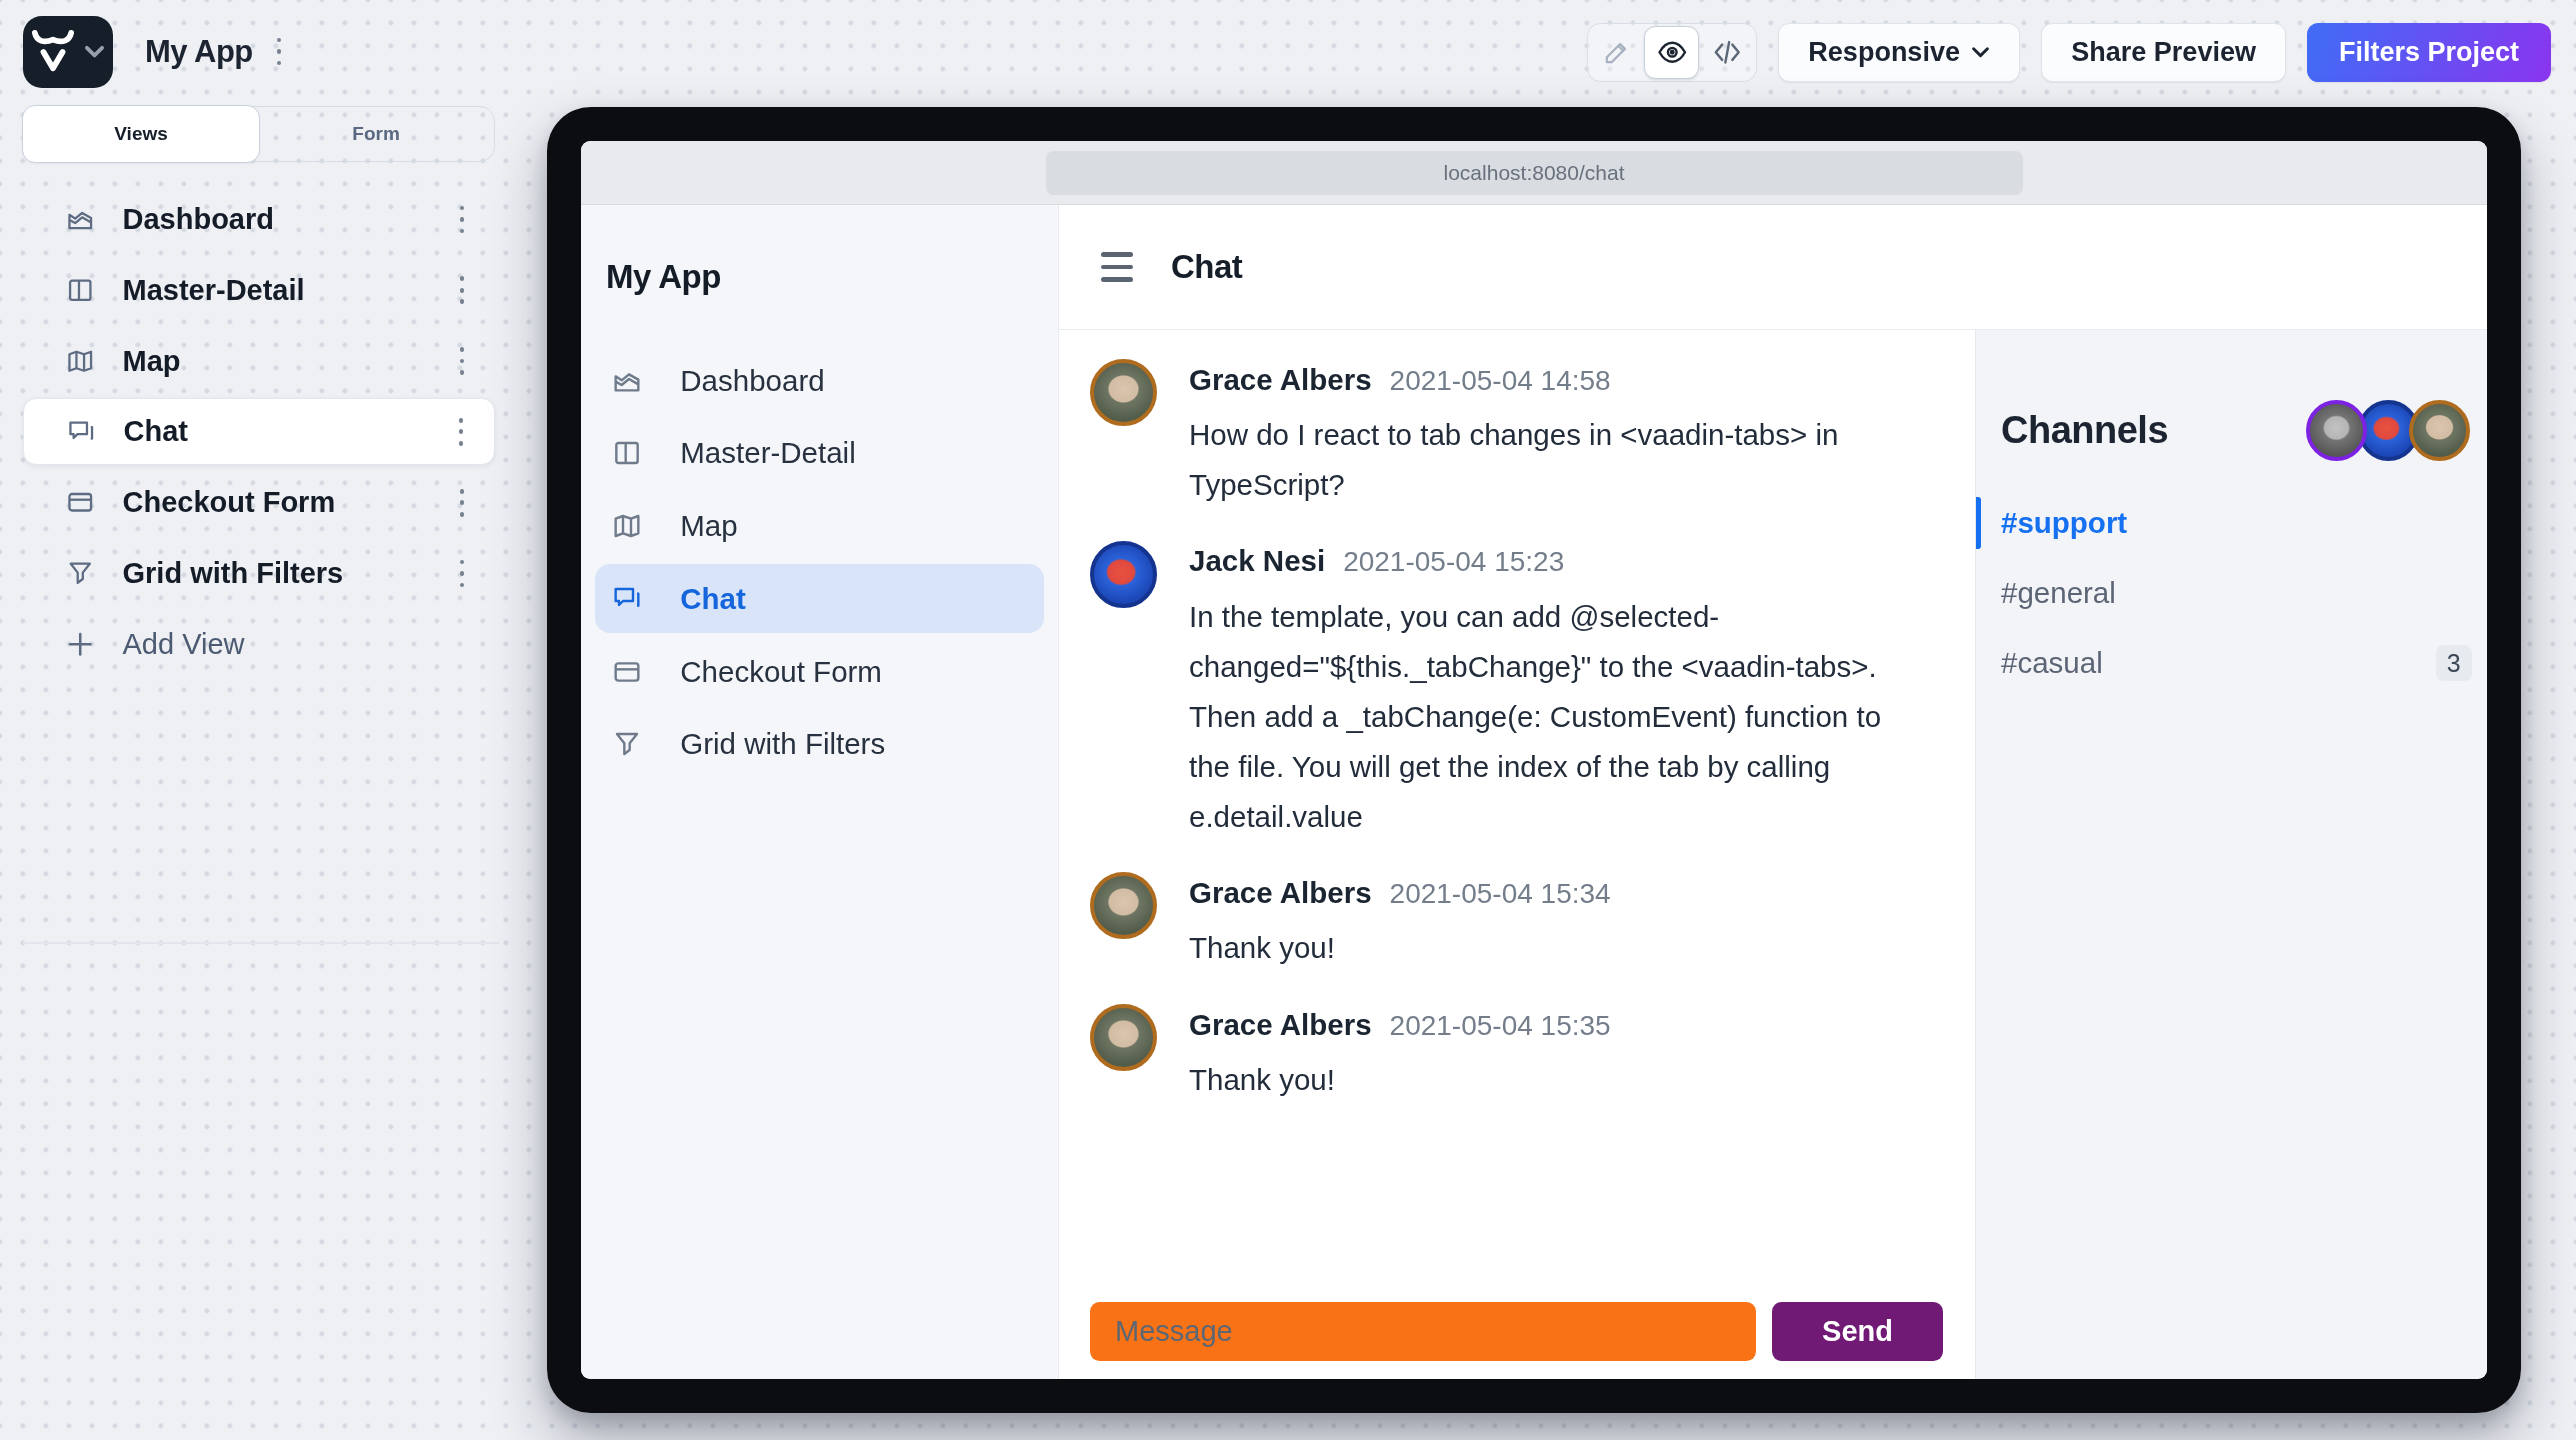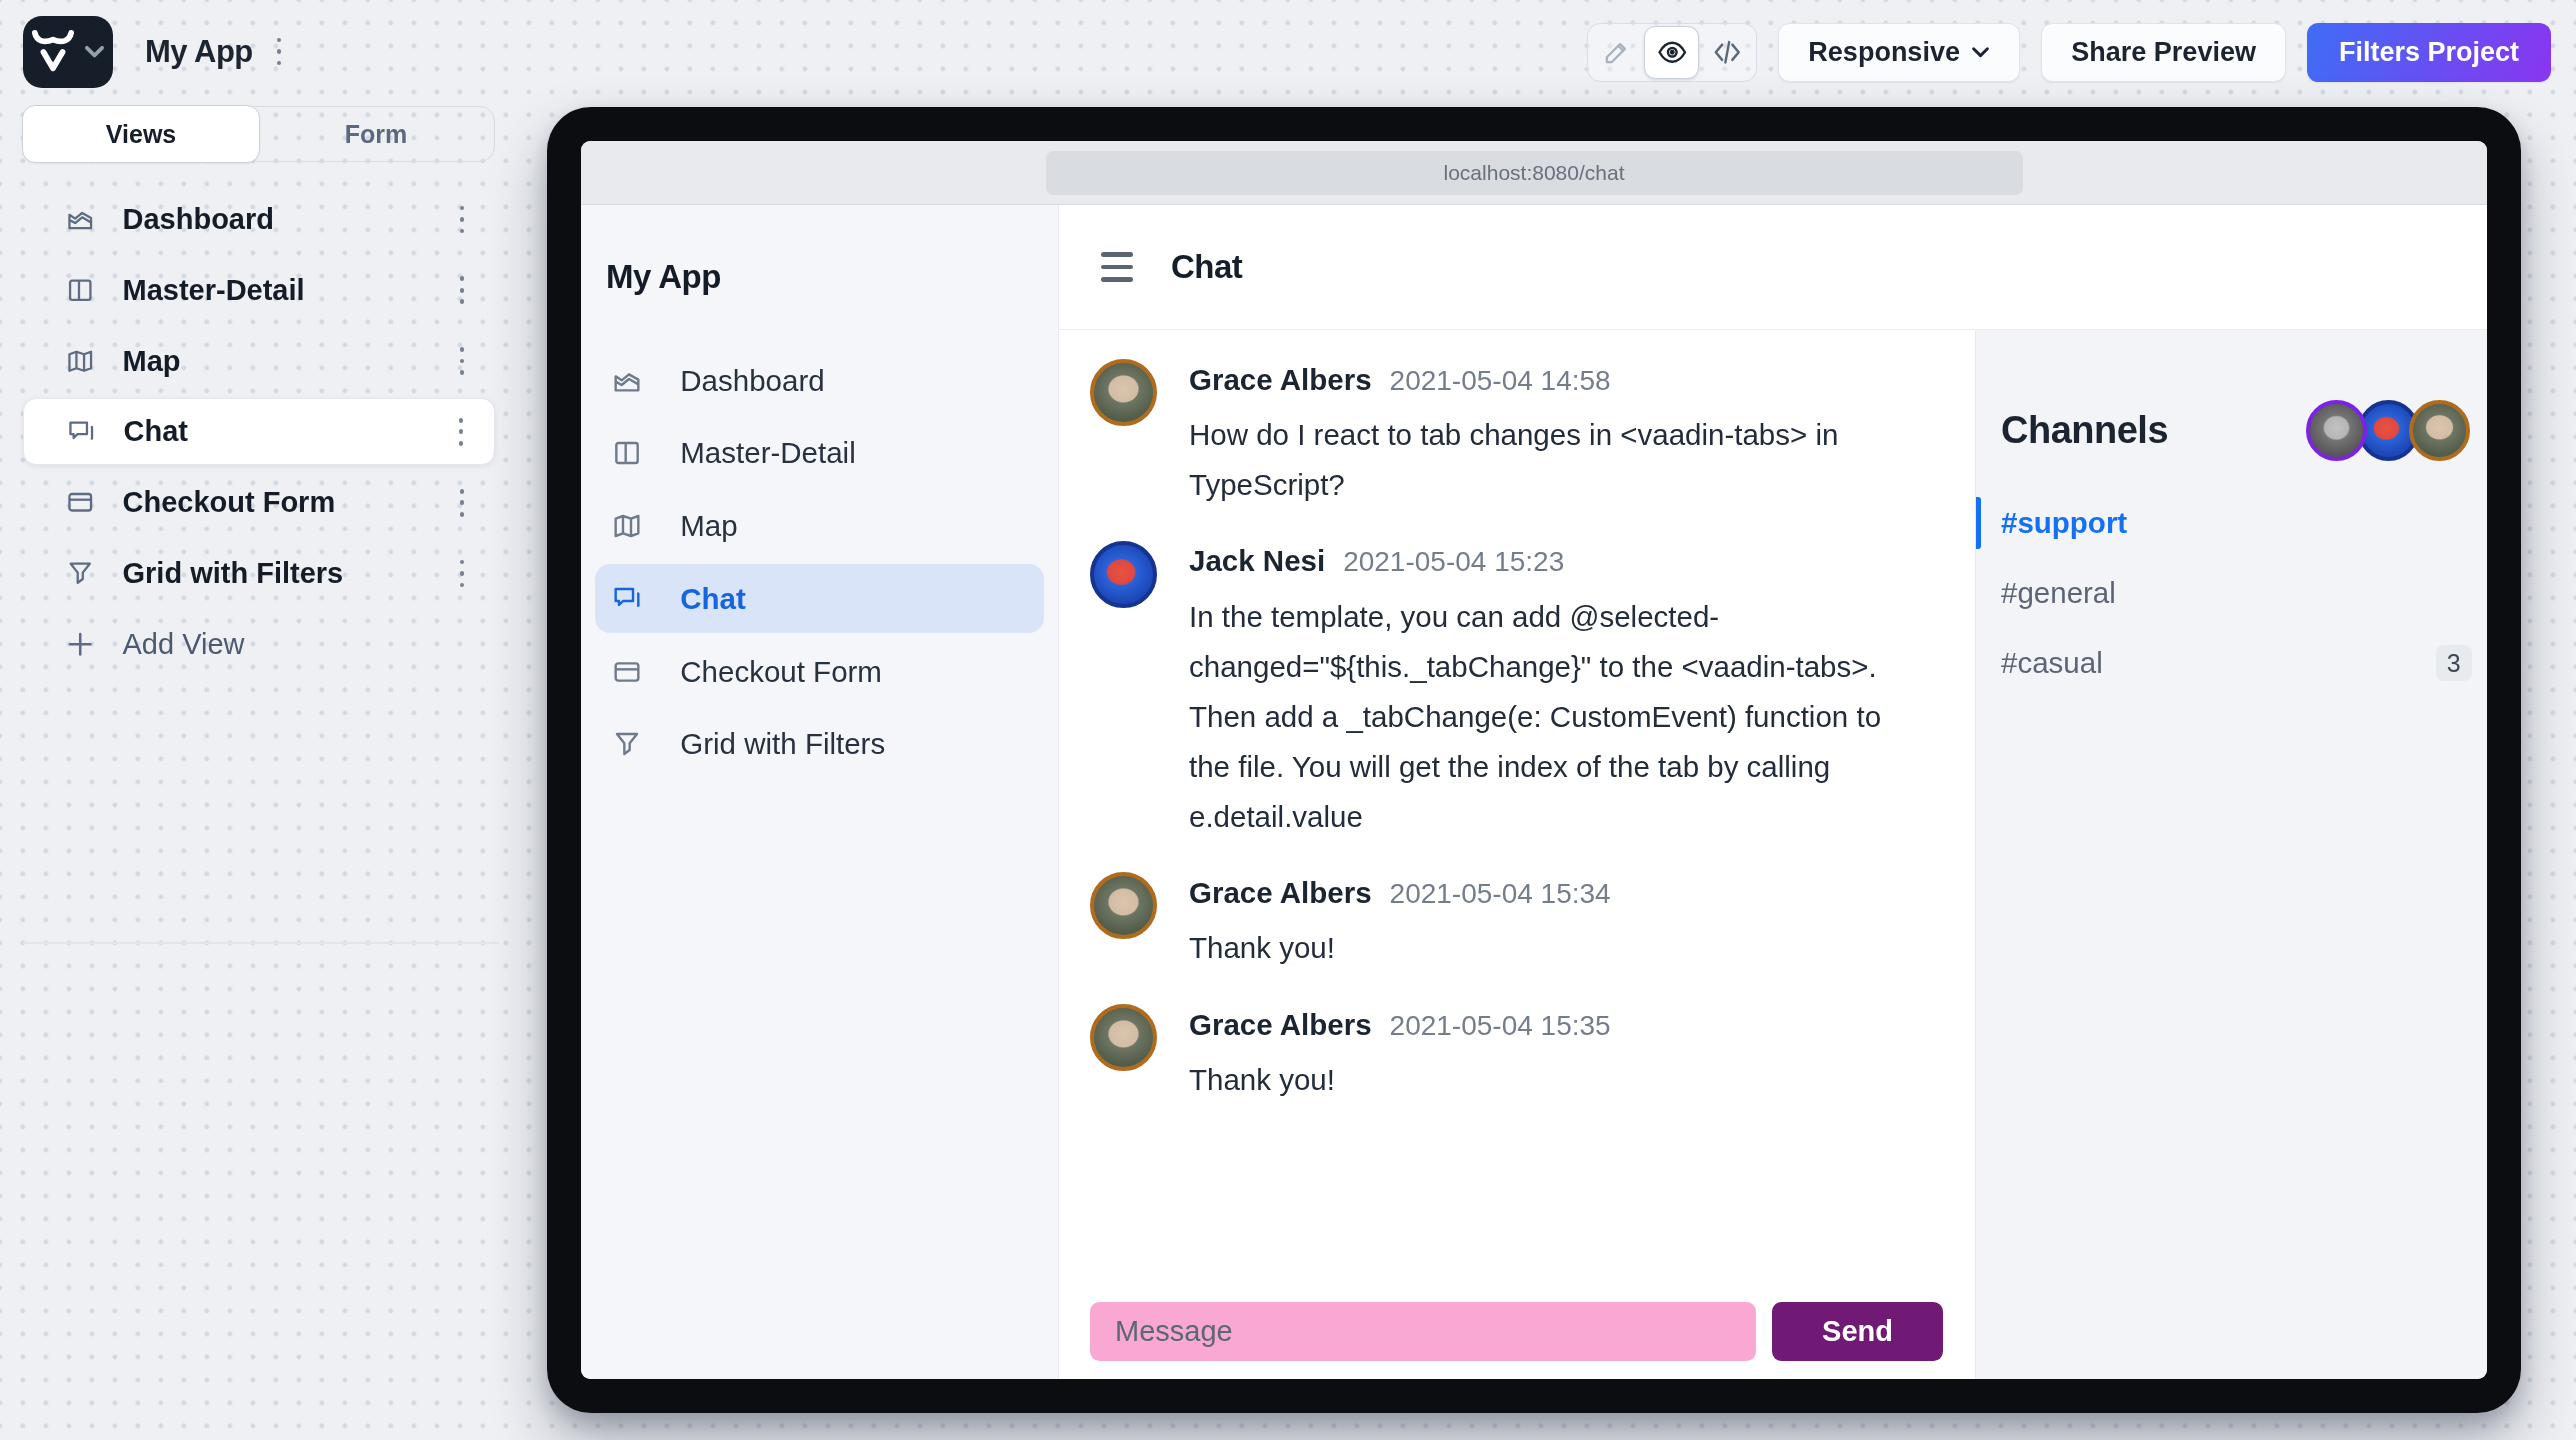--- a/index.html
+++ b/index.html
@@ -24,21 +24,21 @@
 
   .top-right{position:absolute;right:25px;top:23px;display:flex;align-items:center;gap:21px;height:59px;}
   .seg{display:flex;align-items:center;height:59px;border:1.9px solid #d8dee7;border-radius:13.3px;padding:0 1.9px;background:rgba(255,255,255,.25);}
   .seg-cell{width:55px;height:53px;display:flex;align-items:center;justify-content:center;border-radius:11.4px;cursor:pointer;}
   .seg-cell.active{background:#fff;border:1.9px solid #c7d0db;box-shadow:0 1px 2.9px rgba(16,24,40,.12);}
   .btn{height:59px;display:flex;align-items:center;justify-content:center;gap:11.4px;padding:0 29px;border-radius:11.4px;background:#fbfcfe;border:1.9px solid #dfe4ea;font-size:27px;font-weight:bold;color:#1b2430;cursor:pointer;box-shadow:0 1px 1.9px rgba(16,24,40,.06);}
   .btn-download{background:linear-gradient(110deg,#3f6df6 0%,#8a35ef 100%);border:none;color:#fff;padding:0 32px;}
 
   
   .side-tabs{position:absolute;left:23px;top:106px;width:472px;height:56px;border:1.9px solid #d6dce5;border-radius:15.2px;display:flex;}
-  .side-tab{flex:1;display:flex;align-items:center;justify-content:center;font-size:25px;font-weight:bold;color:#5a6880;border-radius:13.3px;cursor:pointer;}
+  .side-tab{flex:1;display:flex;align-items:center;justify-content:center;font-size:19px;font-weight:bold;color:#5a6880;border-radius:13.3px;cursor:pointer;}
   .side-tab.active{background:#fff;border:1.9px solid #c8d1dc;color:#161e2a;margin:-1.9px;box-shadow:0 1px 1.9px rgba(16,24,40,.05);}
   .side-list{position:absolute;left:23px;top:186px;width:472px;}
   .side-row{height:67px;margin-bottom:3.8px;display:flex;align-items:center;padding:0 17px 0 42px;border-radius:13.3px;cursor:pointer;}
   .side-row.selected{background:#fff;border:1.9px solid #e3e8ef;box-shadow:0 1.9px 5.7px rgba(16,24,40,.07);}
   .side-row .ic{width:30.5px;margin-right:27px;color:#5d6c82;}
   .side-row .lbl{flex:1;font-size:29px;font-weight:bold;color:#141c28;}
   .side-row.addview .lbl{font-weight:normal;color:#4b5a71;}
   .side-divider{position:absolute;left:23px;top:942px;width:476px;height:1.9px;background:#e2e6ec;}
 
   
@@ -72,21 +72,21 @@
   .avatar{width:67px;height:67px;border-radius:50%;flex:0 0 auto;}
   .avatar.grace{border:4.8px solid #b06c1e;background:radial-gradient(ellipse 58% 52% at 50% 44%,#dbc5ae 0%,#d3bca4 42%,#6e7663 46%,#525c4a 100%);}
   .avatar.jack{border:4.8px solid #15348f;background:radial-gradient(ellipse 56% 50% at 46% 46%,#e85340 0%,#e0483e 40%,#2b62d9 46%,#1c47b7 100%);}
   .avatar.bw{border:4.8px solid #7d22e3;background:radial-gradient(ellipse 56% 52% at 50% 45%,#c2c2c2 0%,#b5b5b5 40%,#747474 46%,#565656 100%);}
   .msg .bubble{margin-left:32px;min-width:0;}
   .msg-head{display:flex;align-items:baseline;gap:18px;margin-top:3.8px;}
   .msg-author{font-size:29.5px;font-weight:bold;color:#1b2532;}
   .msg-time{font-size:28px;color:#747e8b;}
   .msg-body{margin-top:13.3px;font-size:29.5px;line-height:50px;color:#222c3a;white-space:pre-line;max-width:791px;}
   .composer{flex:0 0 auto;display:flex;align-items:center;padding:0 32px 18px 31px;}
-  .composer input{flex:1;height:59px;background:#f9a8d4;border:none;border-radius:9.5px;padding:0 25px;font-size:29px;color:#1b2430;font-family:inherit;outline:none;}
+  .composer input{flex:1;height:59px;background:#f97316;border:none;border-radius:9.5px;padding:0 25px;font-size:29px;color:#1b2430;font-family:inherit;outline:none;}
   .composer input::placeholder{color:#5d6673;}
   .send-btn{width:171px;height:59px;margin-left:16px;background:#701a75;border:none;border-radius:9.5px;color:#fff;font-size:29px;font-weight:bold;font-family:inherit;cursor:pointer;}
 
   
   .channels{width:512px;flex:0 0 auto;background:#f2f4f7;border-left:1px solid #e6e9ed;position:relative;}
   .ch-head{display:flex;align-items:center;justify-content:space-between;margin:70px 17px 0 25px;}
   .ch-title{font-size:38px;font-weight:bold;letter-spacing:-0.5px;color:#1b2430;}
   .ch-avatars{display:flex;align-items:center;}
   .ch-avatars .avatar{width:61px;height:61px;}
   .ch-avatars .a1{z-index:3;}

